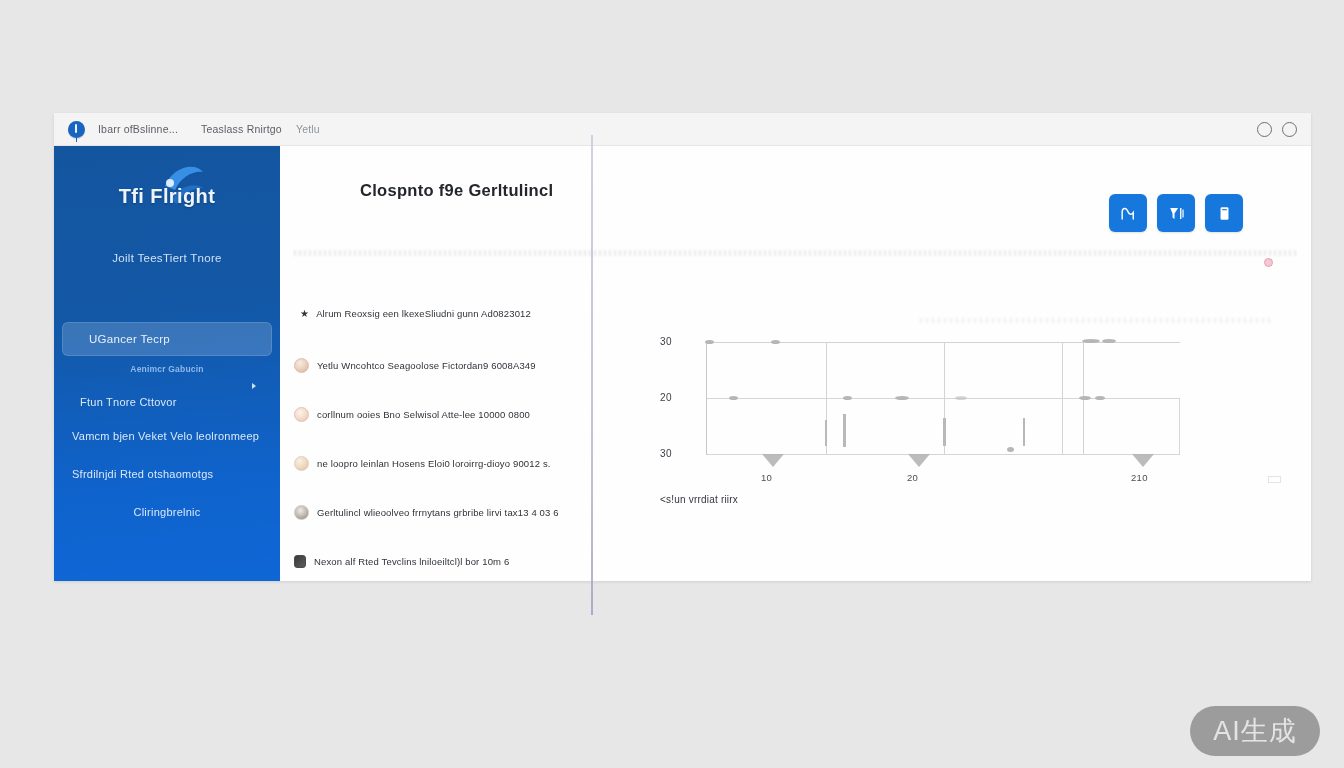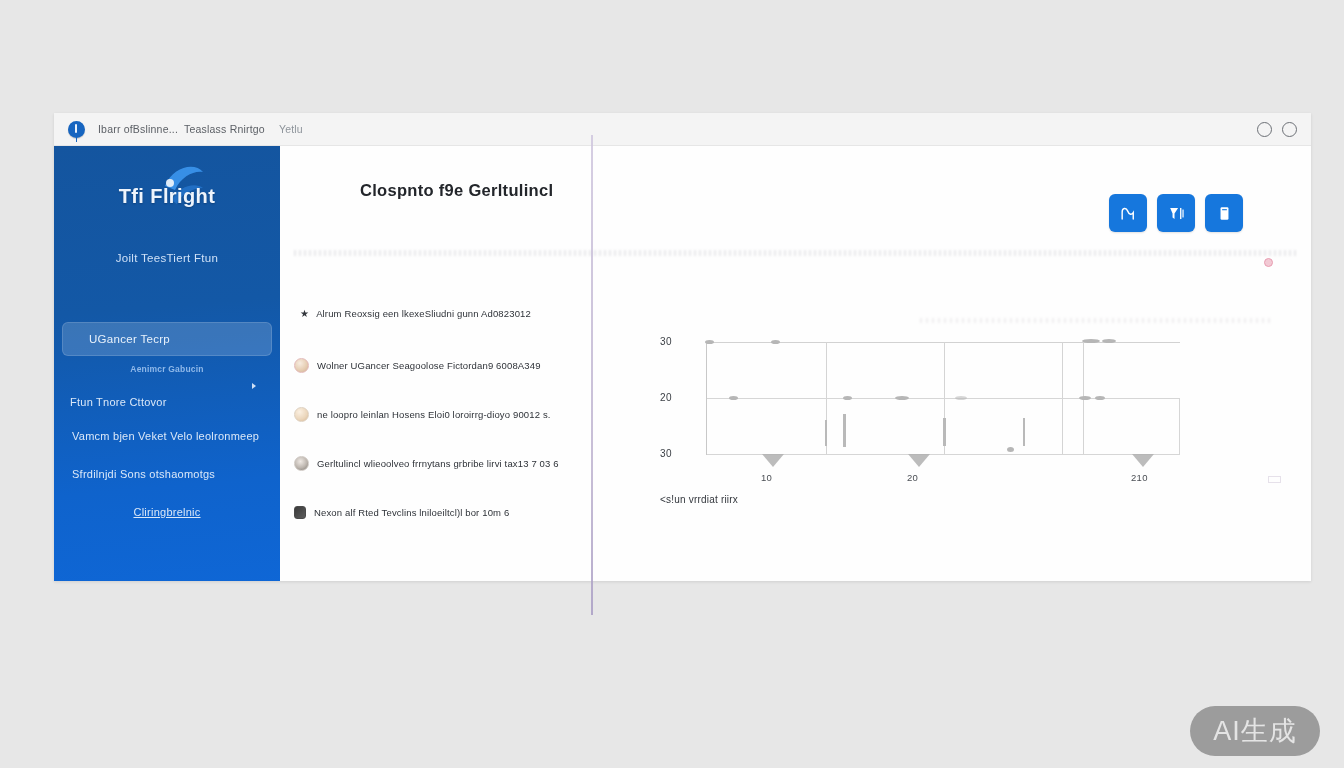--- a/index.html
+++ b/index.html
@@ -34,21 +34,21 @@
     width: 2px; height: 9px; background: #e9f1fb; border-radius: 1px;
   }
   .tb-badge-tail {
     position: absolute; left: 7.5px; top: 16px;
     width: 1.5px; height: 5px; background: #1765c0;
   }
   .tb-text {
     margin-left: 13px; font-size: 10.5px; color: #5c6066;
     letter-spacing: .2px; filter: blur(.45px); white-space: nowrap;
   }
-  .tb-text2 { margin-left: 6px; }
+  .tb-text2 { margin-left: 23px; }
   .tb-text3 { margin-left: 14px; color: #8e949b; }
   .tb-right { margin-left: auto; display: flex; gap: 10px; align-items: center; }
   .tb-circle {
     width: 15px; height: 15px; border-radius: 50%;
     border: 1.6px solid #6c7076; background: transparent;
   }
 
   
   .sidebar {
     position: absolute; left: 0; top: 33px;
@@ -84,22 +84,22 @@
   }
   .side-sub {
     text-align: center; color: #8fb9ea; font-size: 8.5px;
     margin-top: 8px; filter: blur(.6px); letter-spacing: .2px; font-weight: bold;
   }
   .side-row {
     position: relative; color: #dbe8f8; font-size: 11px;
     padding: 0 18px; margin-top: 22px; filter: blur(.45px);
     letter-spacing: .25px; white-space: nowrap;
   }
-  .side-row.indent { padding-left: 16px; }
-  .side-row.center { text-align: center; text-decoration: underline; }
+  .side-row.indent { padding-left: 26px; }
+  .side-row.center { text-align: center; }
   .side-caret {
     position: absolute; right: 24px; top: -13px;
     width: 0; height: 0;
     border-left: 4px solid #cfe0f5;
     border-top: 3px solid transparent; border-bottom: 3px solid transparent;
   }
   .side-gap-a { margin-top: 22px; }
   .side-gap-b { margin-top: 26px; }
 
   
@@ -245,37 +245,37 @@
 
       <div class="logo-wrap">
         <svg class="logo-swoosh" viewBox="0 0 60 48">
           <path d="M14 26 C22 6, 44 2, 52 12 C44 10, 30 16, 24 30 Z" fill="#3d97f0" opacity=".92"></path>
           <path d="M20 40 C28 26, 44 22, 52 28 C42 28, 30 34, 26 44 Z" fill="#2f86e6" opacity=".55"></path>
           <circle cx="19" cy="23" r="4" fill="#ffffff" opacity=".9"></circle>
         </svg>
         <span class="logo-text">Tfi Flright</span>
       </div>
 
-      <div class="side-user">Joilt TeesTiert Ftun</div>
+      <div class="side-user">Joilt TeesTiert Tnore</div>
 
       <div class="side-active">UGancer Tecrp</div>
 
       <div class="side-sub">Aenimcr Gabucin</div>
 
       <div class="side-row indent">
         <span class="side-caret"></span>
         <span>Ftun Tnore Cttovor</span>
       </div>
 
       <div class="side-row side-gap-a">
         <span>Vamcm bjen Veket Velo leolronmeep</span>
       </div>
 
       <div class="side-row side-gap-b">
-        <span>Sfrdilnjdi Sons otshaomotgs</span>
+        <span>Sfrdilnjdi Rted otshaomotgs</span>
       </div>
 
       <div class="side-row center side-gap-b">
         <span>Cliringbrelnic</span>
       </div>
     </div>
 
     <div class="main">
 
       <div class="page-title">Clospnto f9e Gerltulincl</div>
@@ -308,32 +308,36 @@
 
       <div class="list-col">
 
         <div class="list-item first">
           <span class="star-glyph">★</span>
           <span>Alrum Reoxsig een lkexeSliudni  gunn Ad0823012</span>
         </div>
 
         <div class="list-item">
           <span class="avatar"></span>
-          <span>Wolner UGancer Seagoolose Fictordan9 6008A349</span>
-        </div>
-
+          <span>Yetlu Wncohtco Seagoolose Fictordan9 6008A349</span>
+        </div>
+
+        <div class="list-item">
+          <span class="avatar a2"></span>
+          <span>corllnum ooies Bno Selwisol Atte-lee 10000 0800</span>
+        </div>
 
         <div class="list-item">
           <span class="avatar a3"></span>
           <span>ne loopro leinlan Hosens Eloi0 loroirrg-dioyo 90012 s.</span>
         </div>
 
         <div class="list-item">
           <span class="avatar a4"></span>
-          <span>Gerltulincl wlieoolveo frrnytans grbribe lirvi tax13 7 03 6</span>
+          <span>Gerltulincl wlieoolveo frrnytans grbribe lirvi tax13 4 03 6</span>
         </div>
 
         <div class="list-item">
           <span class="avatar a5"></span>
           <span>Nexon alf Rted Tevclins lniloeiltcl)l bor 10m 6</span>
         </div>
       </div>
 
       <div class="chart-wrap">
         <span class="y-label y0">30</span>

